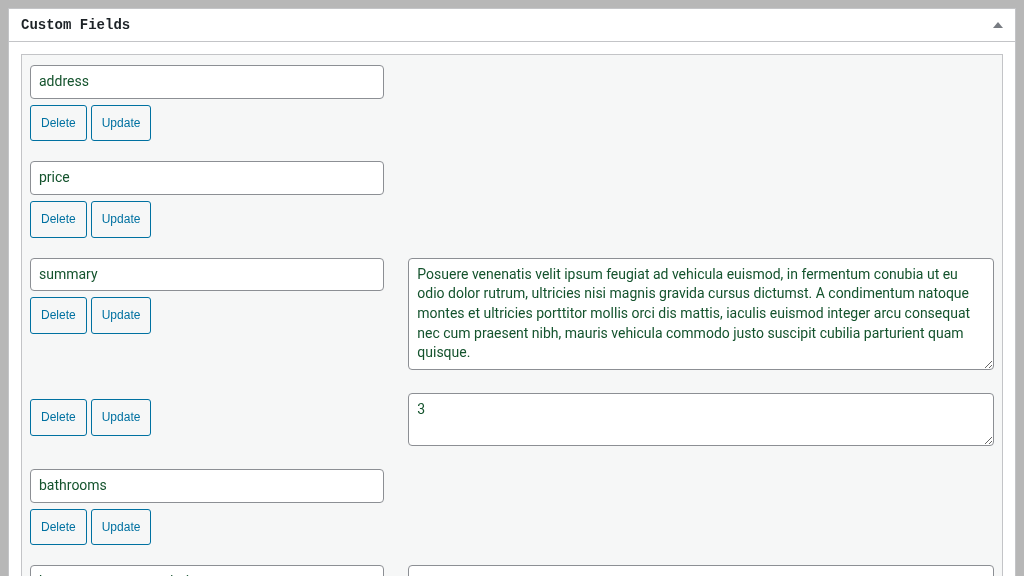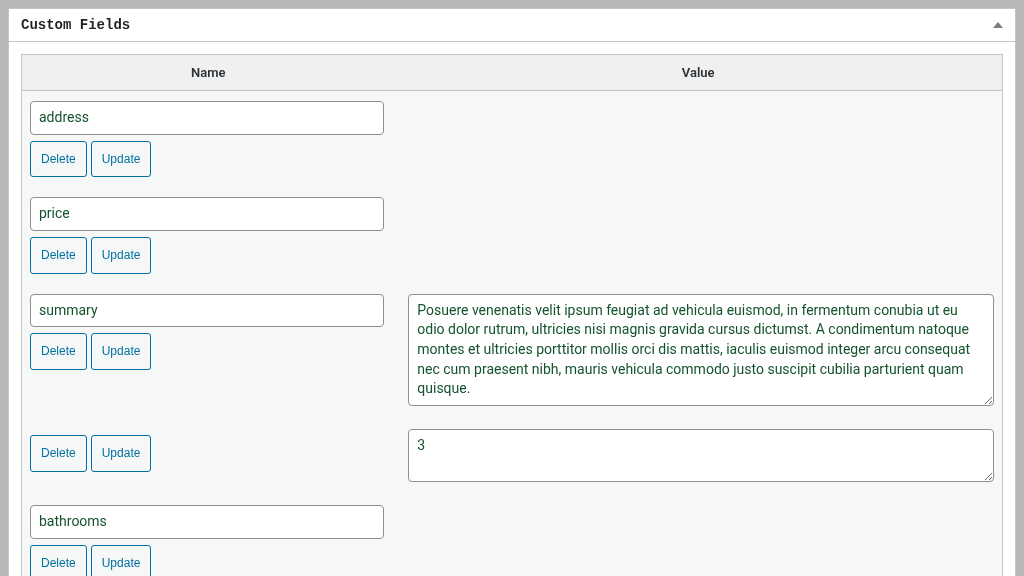--- a/index.html
+++ b/index.html
@@ -103,24 +103,20 @@
 </head>
 <body>
 
 <div class="panel">
   <div class="panel-header">
     <div class="panel-title">Custom Fields</div>
     <div class="collapse-toggle"></div>
   </div>
   <div class="panel-body">
     <div class="fields-container">
-      <div class="table-head">
-        <div class="th th-name">Name</div>
-        <div class="th th-value">Value</div>
-      </div>
       <div class="rows" id="rows">
           <div class="field-row">
             <div class="col-name"><input type="text" value="address" style=""><div class="btn-row">
                 <button class="btn">Delete</button>
                 <button class="btn">Update</button>
               </div></div>
           </div>
           <div class="field-row">
             <div class="col-name"><input type="text" value="price" style=""><div class="btn-row">
                 <button class="btn">Delete</button>

